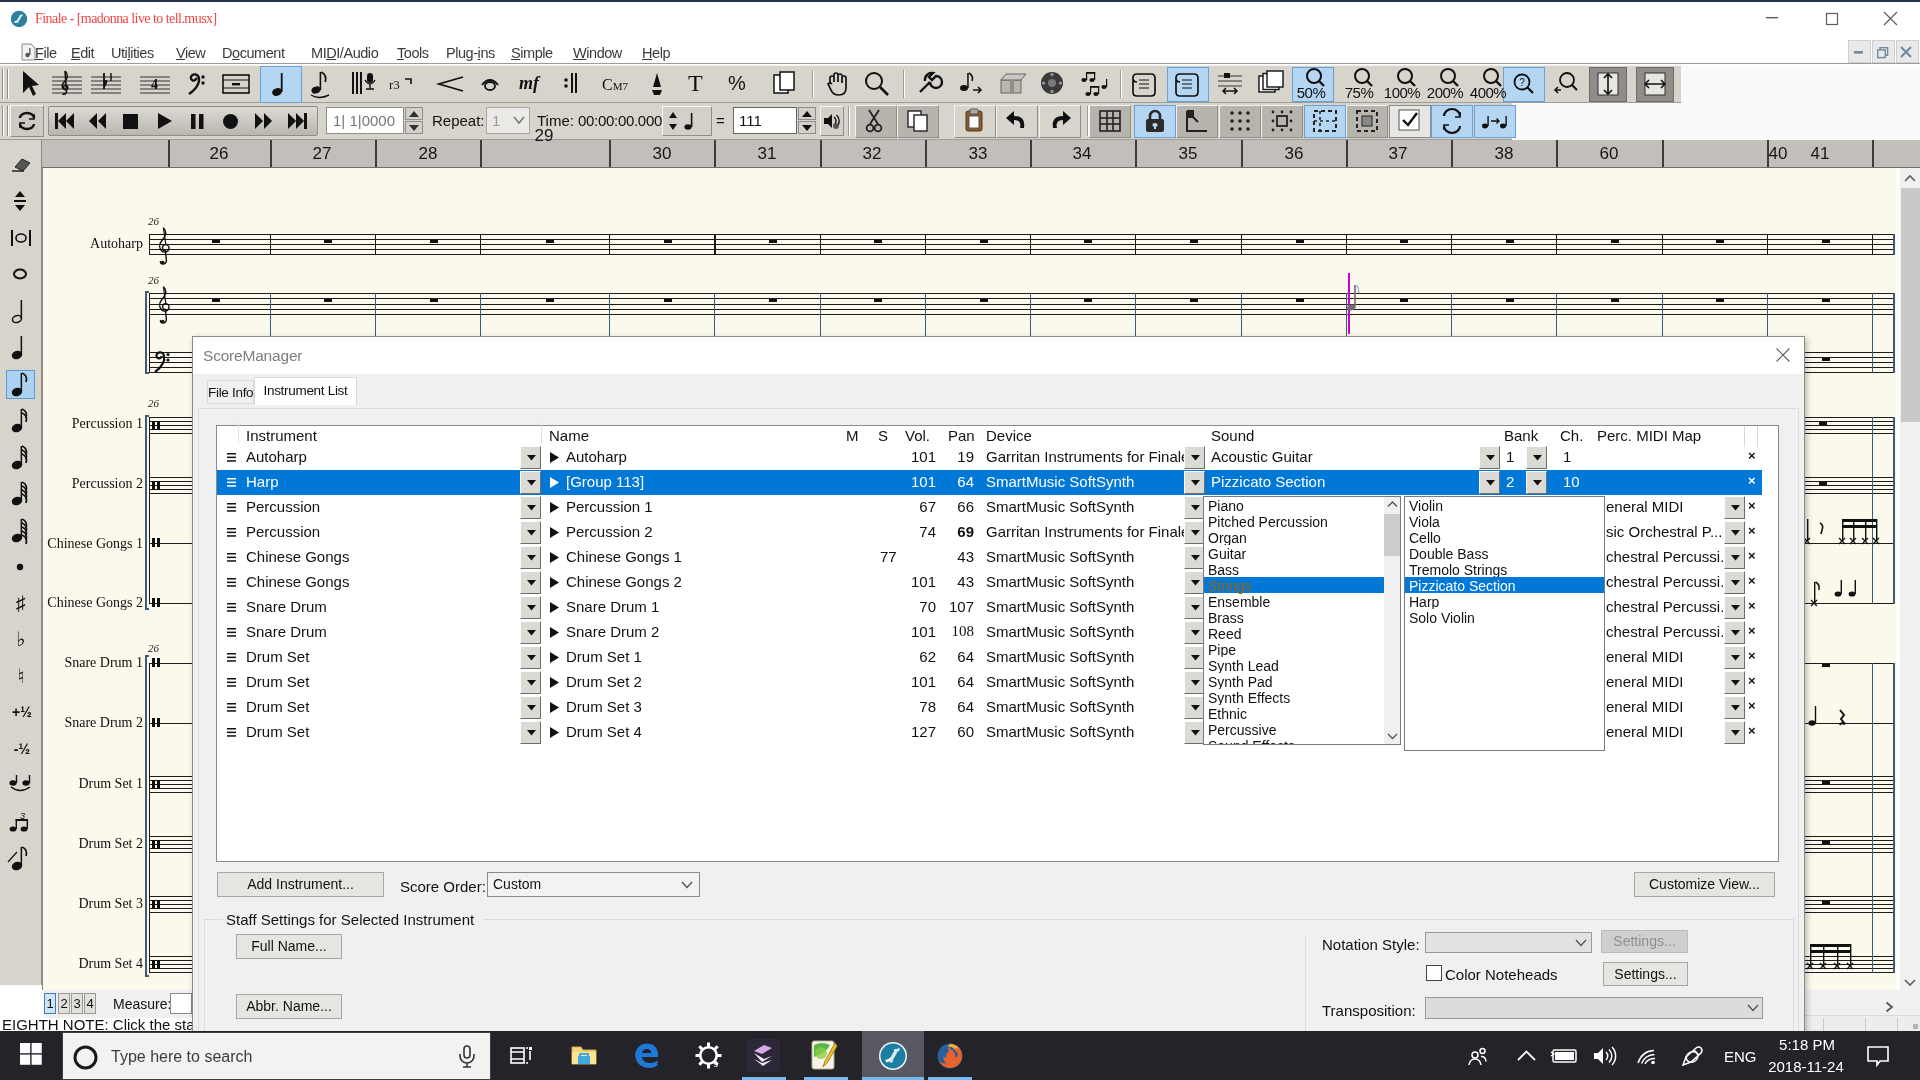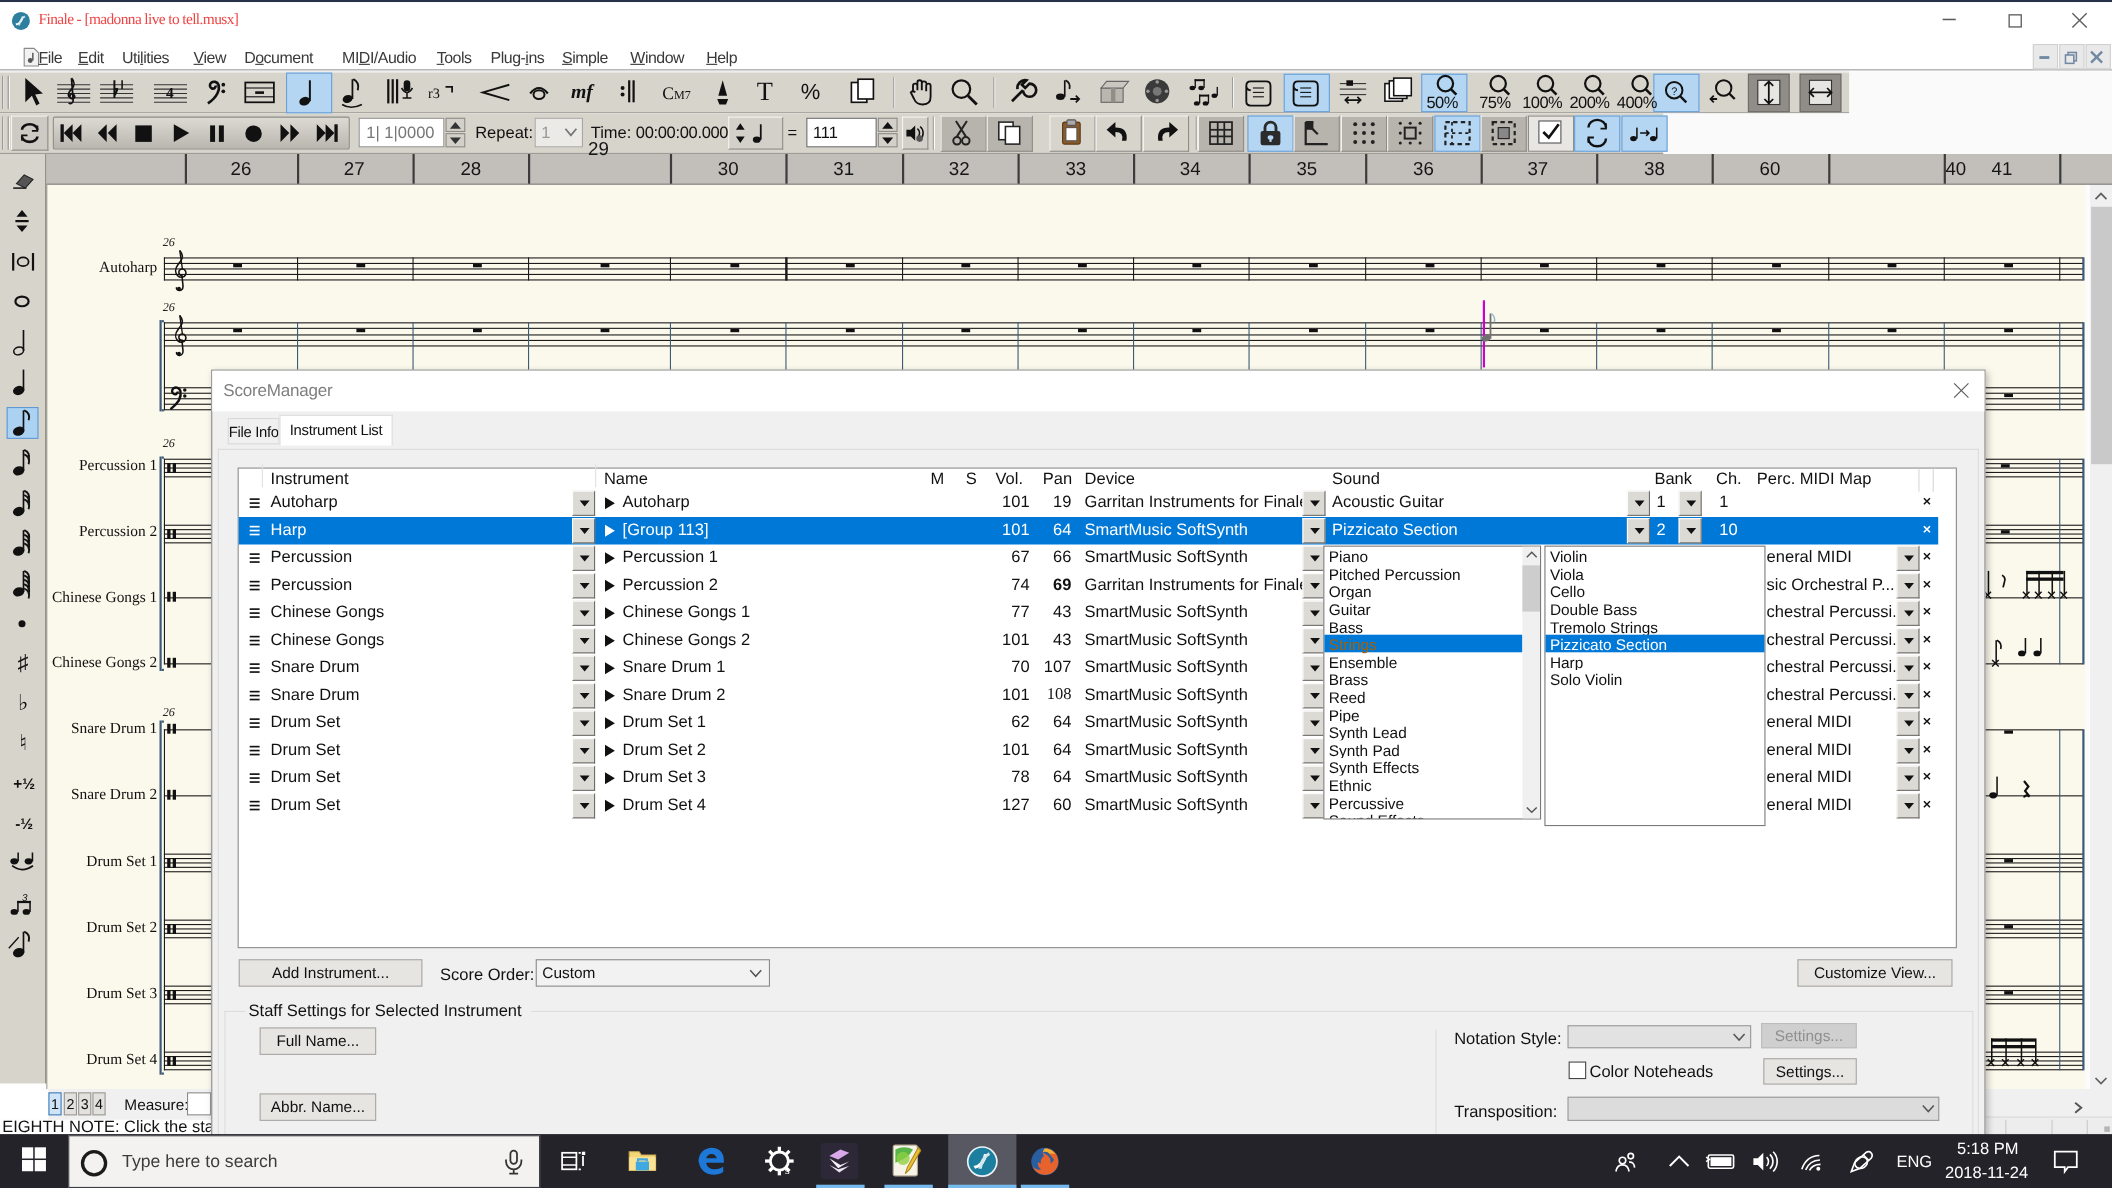--- a/index.html
+++ b/index.html
@@ -1026,21 +1026,21 @@
   </svg>
 <div class="t" style="left:246px;top:548px;width:260px;height:18px;font-size:15px;color:#111;">Chinese Gongs</div>
 <div style="left:520px;top:546px;width:21px;height:23px;background:#dcdad5;border:1px solid #6f6d69;border-top-color:#fdfdfc;border-left-color:#fdfdfc;"></div>
 <svg style="left:526.5px;top:555.0px" width="9" height="6">
     <path d="M0 0 L9 0 L4.5 5.5 Z" fill="#111"></path>
   </svg>
 <svg style="left:550px;top:552px" width="9" height="11">
     <path d="M0 0 L9 5.5 L0 11 Z" fill="#111"></path>
   </svg>
 <div class="t" style="left:566px;top:548px;width:250px;height:18px;font-size:15px;color:#111;">Chinese Gongs 1</div>
-<div class="t" style="left:880px;top:548px;width:56px;height:18px;font-size:15px;color:#111;text-align:right;">77</div>
+<div class="t" style="left:880px;top:548px;width:56px;height:18px;font-size:15px;color:#111;text-align:left;">77</div>
 <div class="t" style="left:920px;top:548px;width:54px;height:18px;font-size:15px;color:#111;text-align:right;">43</div>
 <div class="t" style="left:986px;top:548px;width:200px;height:18px;font-size:15px;color:#111;overflow:hidden;">SmartMusic SoftSynth</div>
 <div style="left:1184px;top:546px;width:21px;height:23px;background:#dcdad5;border:1px solid #6f6d69;border-top-color:#fdfdfc;border-left-color:#fdfdfc;"></div>
 <svg style="left:1190.5px;top:555.0px" width="9" height="6">
     <path d="M0 0 L9 0 L4.5 5.5 Z" fill="#111"></path>
   </svg>
 <div class="t" style="left:1606px;top:548px;width:117px;height:18px;font-size:15px;color:#111;overflow:hidden;">chestral Percussi...</div>
 <div style="left:1724px;top:546px;width:21px;height:23px;background:#dcdad5;border:1px solid #6f6d69;border-top-color:#fdfdfc;border-left-color:#fdfdfc;"></div>
 <svg style="left:1730.5px;top:555.0px" width="9" height="6">
     <path d="M0 0 L9 0 L4.5 5.5 Z" fill="#111"></path>

